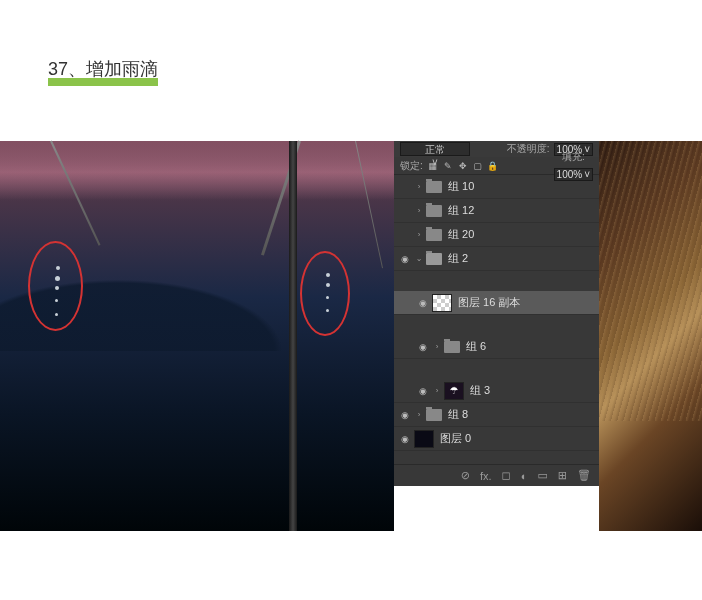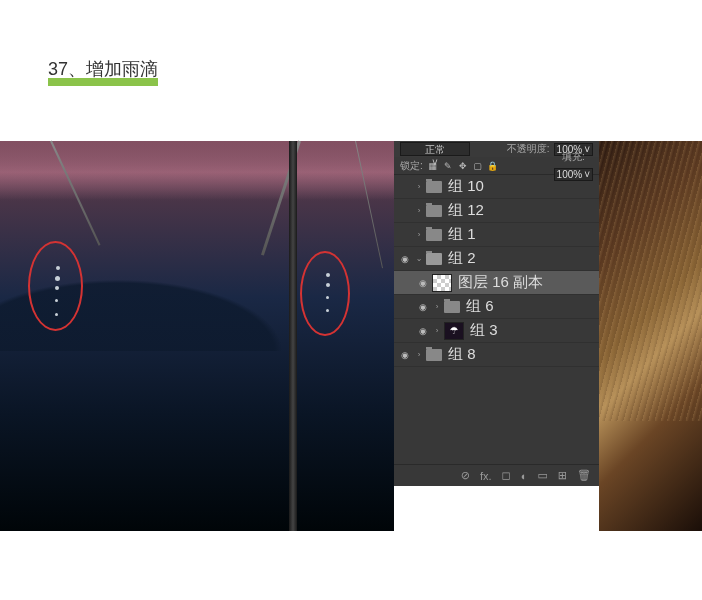--- a/index.html
+++ b/index.html
@@ -43,22 +43,22 @@
     .eye.on::before { content: "◉"; font-size: 9px; color: #bbb; }
     .arrow { width: 10px; text-align: center; color: #999; font-size: 8px; }
     .folder-icon { width: 16px; height: 12px; background: #888; border-radius: 1px; position: relative; }
     .folder-icon::before { content: ""; position: absolute; top: -2px; left: 0; width: 6px; height: 2px; background: #888; }
     .folder-icon.open { background: #999; }
     .thumb { width: 20px; height: 18px; border: 1px solid #222; background: #fff; display: flex; align-items: center; justify-content: center; }
     .thumb.checker { background: repeating-conic-gradient(#ccc 0 25%, #fff 0 50%) 0 0/8px 8px; }
     .thumb.dark { background: #0a0a15; }
     .thumb.umbrella { background: #1a1020; position: relative; }
     .thumb.umbrella::after { content: "☂"; color: #fff; font-size: 10px; position: absolute; }
-    .layer-name { font-size: 15px; color: #ddd; margin-left: 4px; }
-    .indent1 { padding-left: 22px; }
+    .layer-name { font-size: 11px; color: #ddd; margin-left: 4px; }
+    .indent1 { padding-left: 22px; margin-top: 20px; }
     .panel-footer { position: absolute; bottom: 0; left: 0; right: 0; height: 22px; background: #383838; border-top: 1px solid #2a2a2a; display: flex; align-items: center; justify-content: flex-end; gap: 10px; padding: 0 8px; color: #999; font-size: 11px; }
     .panel-footer span { cursor: default; }
     .image-right { position: absolute; left: 599px; top: 0; width: 103px; height: 390px; background: linear-gradient(135deg, #2a1810 0%, #5a3820 25%, #8a6535 45%, #b8925a 55%, #6a4525 70%, #1a0e08 100%); }
     .hair1 { position: absolute; top: 0; right: 0; width: 103px; height: 280px; background: repeating-linear-gradient(105deg, rgba(180,140,90,0.3) 0px, transparent 3px, rgba(100,70,40,0.3) 6px); }
   </style>
 </head>
 <body>
 
 <div class="content">
   <div class="step-title">37、增加雨滴</div>
@@ -126,21 +126,21 @@
     <div class="layer-row">
       <div class="eye"></div>
       <span class="arrow">›</span>
       <div class="folder-icon"></div>
       <span class="layer-name">组 12</span>
     </div>
     <div class="layer-row">
       <div class="eye"></div>
       <span class="arrow">›</span>
       <div class="folder-icon"></div>
-      <span class="layer-name">组 1</span>
+      <span class="layer-name">组 20</span>
     </div>
     <div class="layer-row">
       <div class="eye on"></div>
       <span class="arrow">⌄</span>
       <div class="folder-icon open"></div>
       <span class="layer-name">组 2</span>
     </div>
     <div class="layer-row selected indent1">
       <div class="eye on"></div>
       <div class="thumb checker"></div>
@@ -157,20 +157,25 @@
       <span class="arrow">›</span>
       <div class="thumb umbrella"></div>
       <span class="layer-name">组 3</span>
     </div>
     <div class="layer-row">
       <div class="eye on"></div>
       <span class="arrow">›</span>
       <div class="folder-icon"></div>
       <span class="layer-name">组 8</span>
     </div>
+    <div class="layer-row">
+      <div class="eye on"></div>
+      <div class="thumb dark"></div>
+      <span class="layer-name">图层 0</span>
+    </div>
 
     <div class="panel-footer">
       <span>⊘</span>
       <span>fx.</span>
       <span>◻</span>
       <span>◐</span>
       <span>▭</span>
       <span>⊞</span>
       <span>🗑</span>
     </div>

